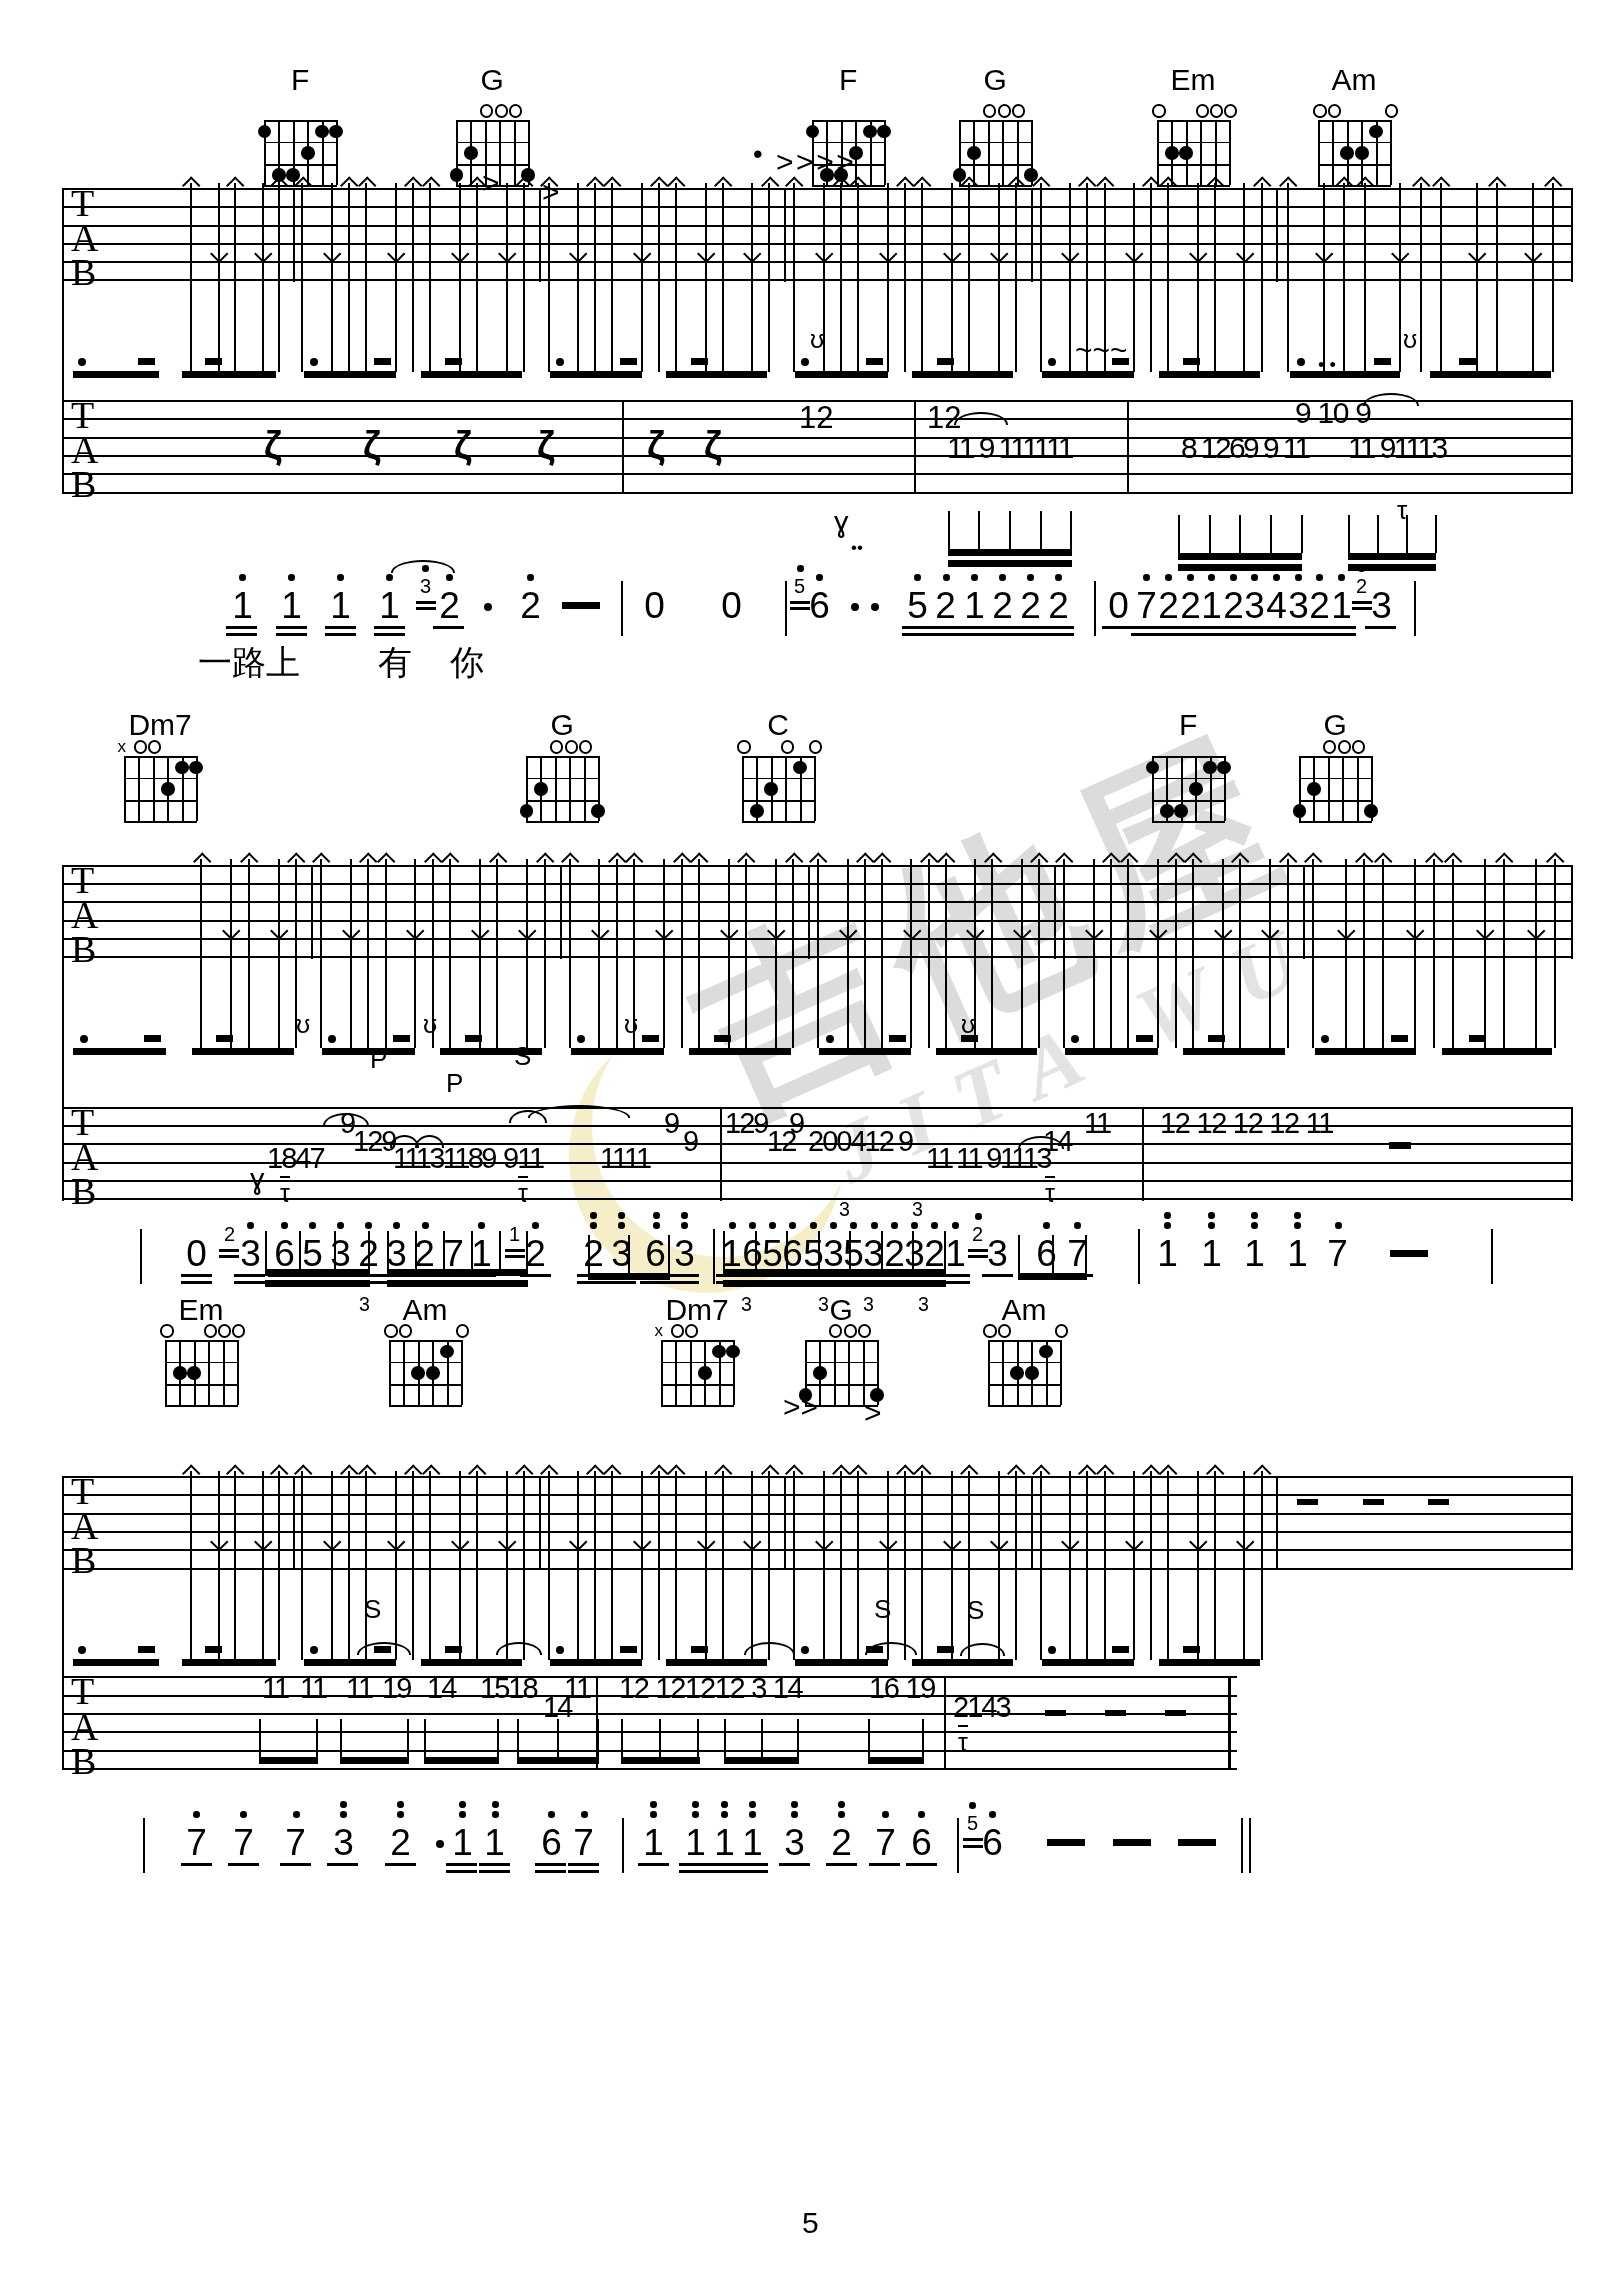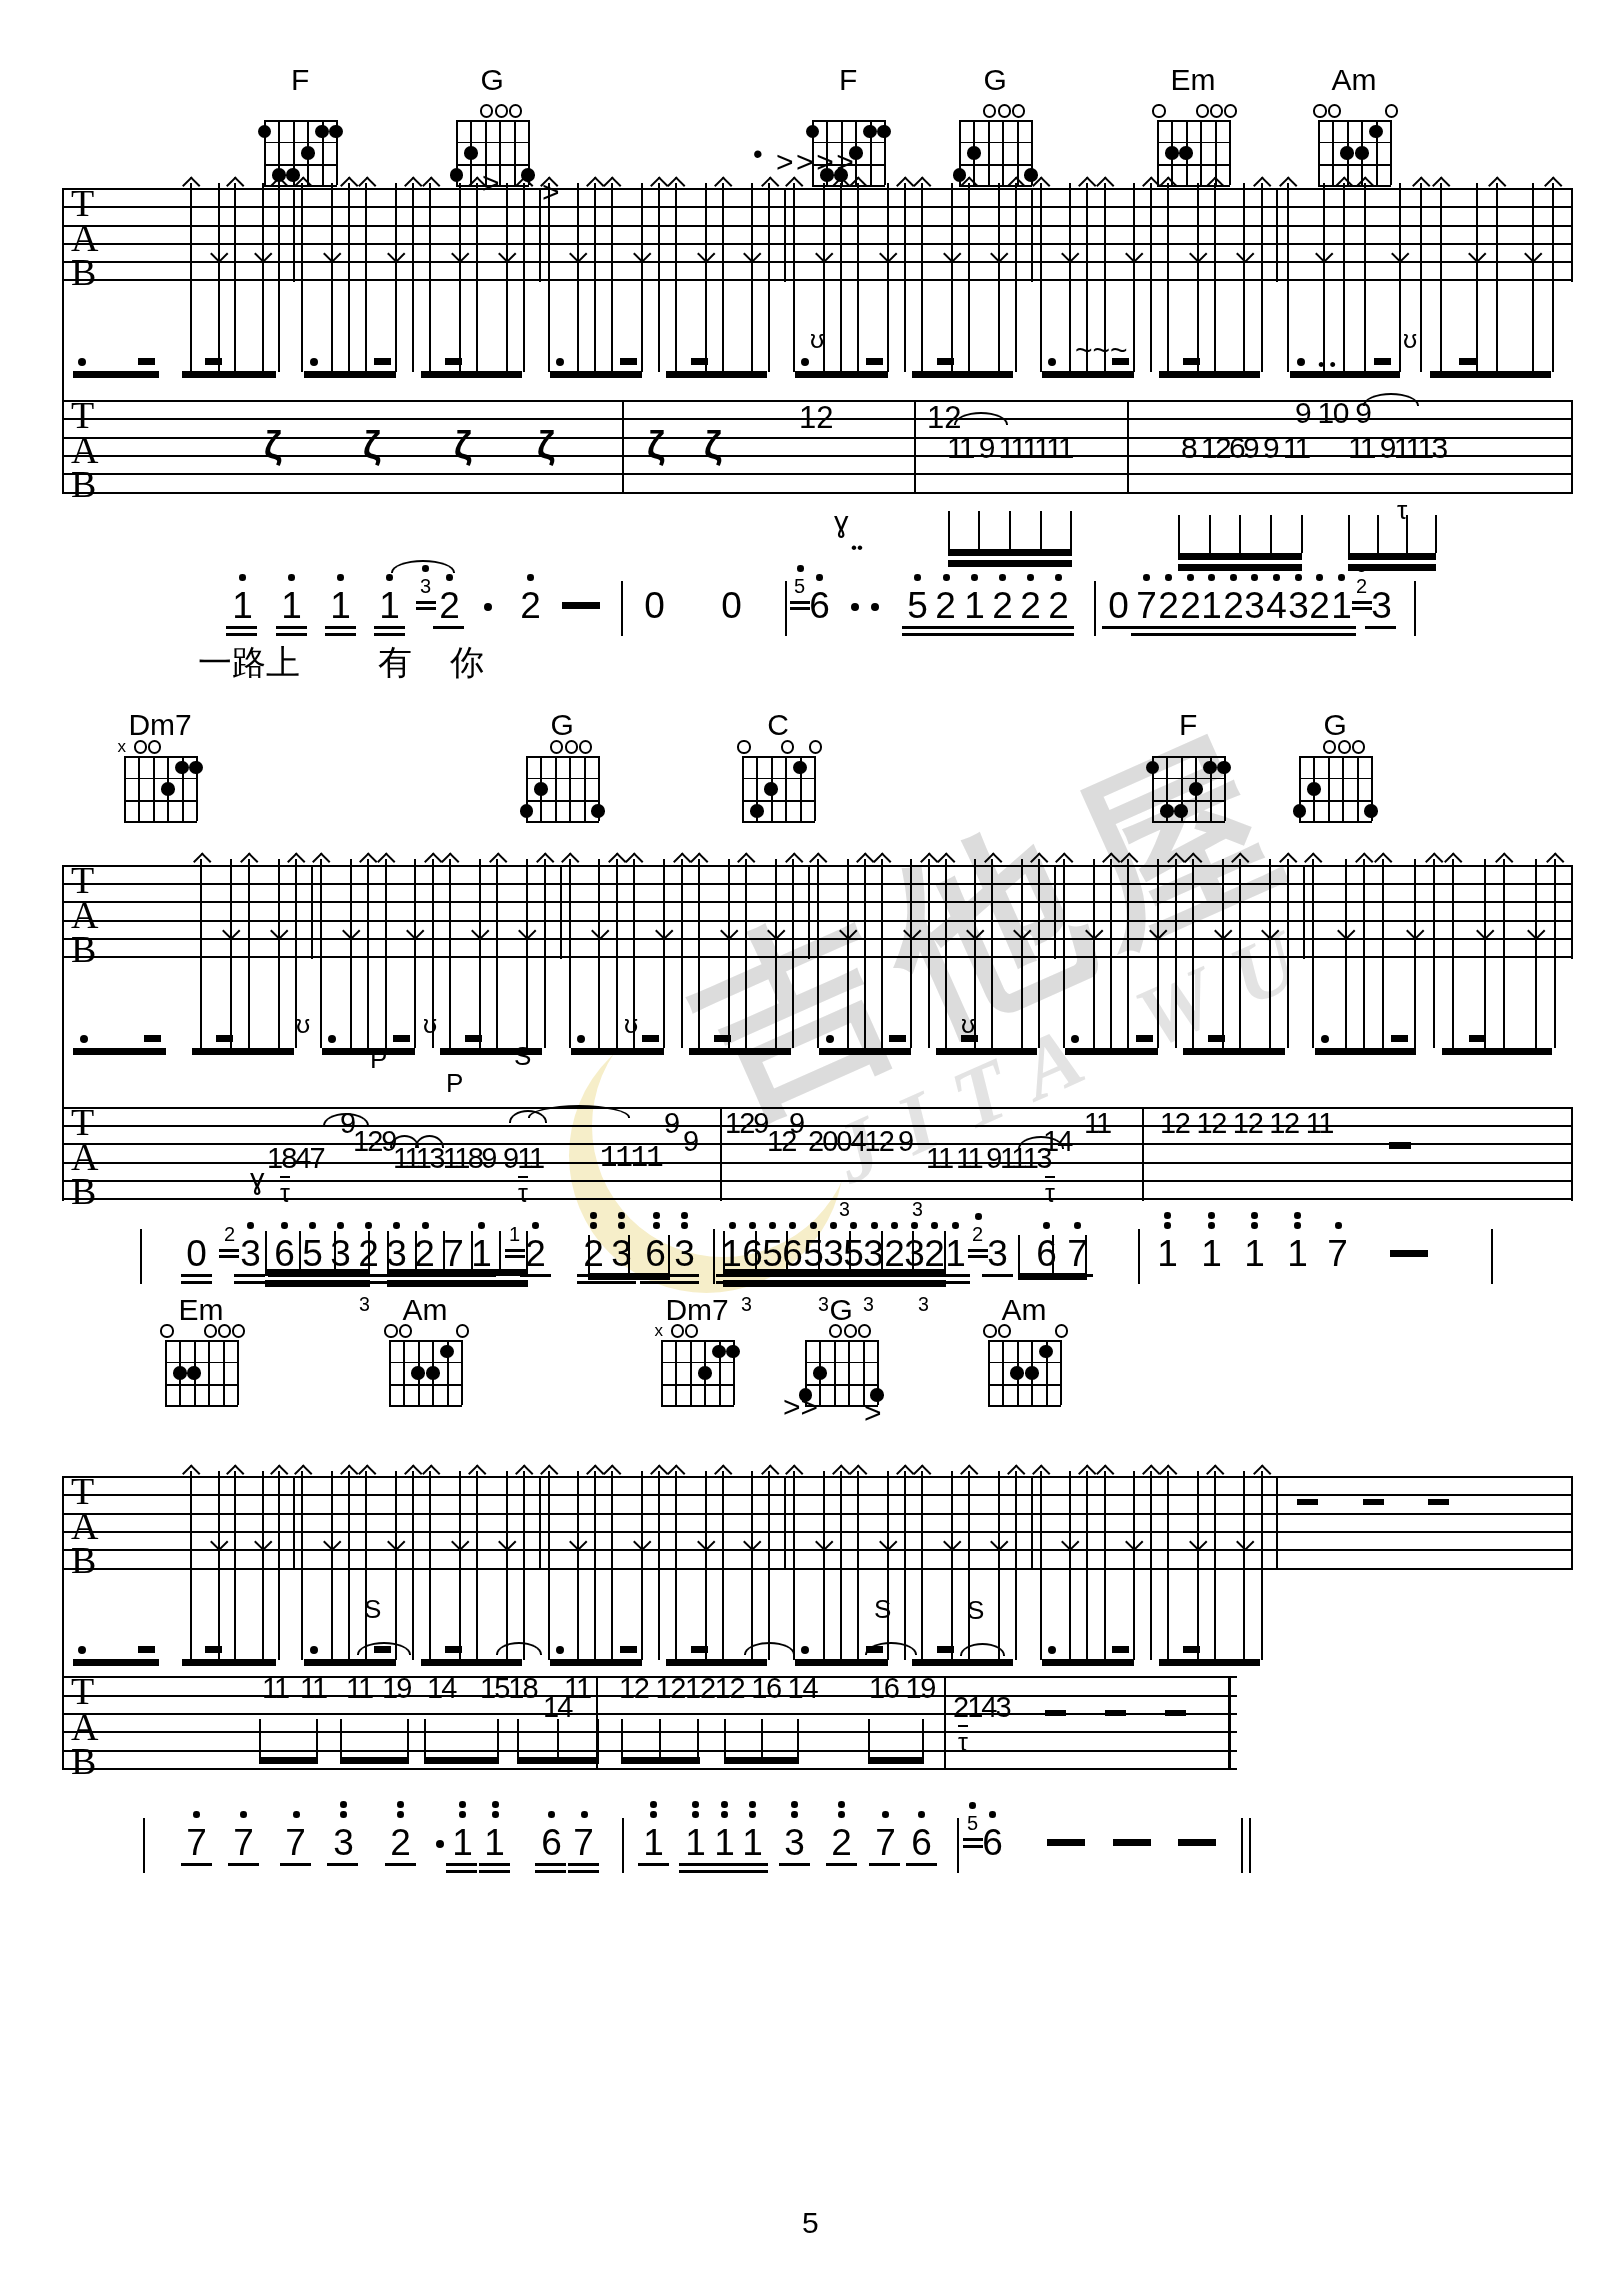--- a/index.html
+++ b/index.html
@@ -986,21 +986,21 @@
       <div class="txt" style="left: 370px; top: 1046px; font-size: 26px;">P</div>
       <div class="txt" style="left: 446px; top: 1070px; font-size: 26px;">P</div>
       <div class="txt" style="left: 514px; top: 1043px; font-size: 26px;">S</div>
       <div class="txt" style="left: 250px; top: 1165px; font-size: 29px;">ɣ</div>
       <div class="txt" style="left: 267px; top: 1144px; font-size: 29px; letter-spacing: -2px;">1847</div>
       <div class="txt ov" style="left: 280px; top: 1176px; font-size: 25px;">τ</div>
       <div class="txt" style="left: 340px; top: 1109px; font-size: 29px;">9</div>
       <div class="txt" style="left: 353px; top: 1127px; font-size: 29px; letter-spacing: -2px;">129</div>
       <div class="txt" style="left: 393px; top: 1144px; font-size: 29px; letter-spacing: -2.6px;">11131189</div>
       <div class="txt" style="left: 503px; top: 1144px; font-size: 29px; letter-spacing: -2px;">911</div>
-      <div class="txt" style="left: 600px; top: 1144px; font-size: 29px; letter-spacing: -2px; font-family: Liberation Mono, monospace;">1111</div>
+      <div class="txt" style="left: 600px; top: 1144px; font-size: 29px; letter-spacing: -2px;">1111</div>
       <div class="txt" style="left: 664px; top: 1109px; font-size: 29px;">9</div>
       <div class="txt" style="left: 683px; top: 1127px; font-size: 29px;">9</div>
       <div class="txt ov" style="left: 518px; top: 1176px; font-size: 25px;">τ</div>
       <div class="txt" style="left: 725px; top: 1109px; font-size: 29px; letter-spacing: -2px;">129</div>
       <div class="txt" style="left: 789px; top: 1109px; font-size: 29px;">9</div>
       <div class="txt" style="left: 767px; top: 1127px; font-size: 29px; letter-spacing: -2px;">12</div>
       <div class="txt" style="left: 808px; top: 1127px; font-size: 29px; letter-spacing: -2px;">200412</div>
       <div class="txt" style="left: 898px; top: 1127px; font-size: 29px;">9</div>
       <div class="txt" style="left: 926px; top: 1144px; font-size: 29px; letter-spacing: -2px;">11</div>
       <div class="txt" style="left: 956px; top: 1144px; font-size: 29px; letter-spacing: -2.6px;">11 91113</div>
@@ -1021,21 +1021,21 @@
       <div class="txt" style="left: 874px; top: 1596px; font-size: 26px;">S</div>
       <div class="txt" style="left: 967px; top: 1597px; font-size: 26px;">S</div>
       <div class="txt" style="left: 262px; top: 1674px; font-size: 29px; letter-spacing: -2px;">11</div>
       <div class="txt" style="left: 300px; top: 1674px; font-size: 29px; letter-spacing: -2px;">11</div>
       <div class="txt" style="left: 346px; top: 1674px; font-size: 29px; letter-spacing: -2px;">11</div>
       <div class="txt" style="left: 382px; top: 1674px; font-size: 29px; letter-spacing: -2px;">19</div>
       <div class="txt" style="left: 427px; top: 1674px; font-size: 29px; letter-spacing: -2px;">14</div>
       <div class="txt" style="left: 480px; top: 1674px; font-size: 29px; letter-spacing: -2px;">1518</div>
       <div class="txt" style="left: 564px; top: 1674px; font-size: 29px; letter-spacing: -2px;">11</div>
       <div class="txt" style="left: 543px; top: 1693px; font-size: 29px; letter-spacing: -2px;">14</div>
-      <div class="txt" style="left: 619px; top: 1674px; font-size: 29px; letter-spacing: -1.3px;">12 121212 16 14</div>
+      <div class="txt" style="left: 619px; top: 1674px; font-size: 29px; letter-spacing: -1.3px;">12 121212 3 14</div>
       <div class="txt" style="left: 869px; top: 1674px; font-size: 29px; letter-spacing: -1.3px;">16 19</div>
       <div class="txt" style="left: 953px; top: 1693px; font-size: 29px; letter-spacing: -2px;">2143</div>
       <div class="txt ov" style="left: 958px; top: 1725px; font-size: 25px;">τ</div>
       <div class="ln" style="left: 1389px; top: 1142px; width: 22px; height: 6.5px;"></div>
       <div class="ln" style="left: 1297px; top: 1499px; width: 21px; height: 5.9px;"></div>
       <div class="ln" style="left: 1363px; top: 1499px; width: 21px; height: 5.9px;"></div>
       <div class="ln" style="left: 1428px; top: 1499px; width: 21px; height: 5.9px;"></div>
       <div class="ln" style="left: 1045px; top: 1710px; width: 21px; height: 5.9px;"></div>
       <div class="ln" style="left: 1105px; top: 1710px; width: 21px; height: 5.9px;"></div>
       <div class="ln" style="left: 1165px; top: 1710px; width: 21px; height: 5.9px;"></div>

